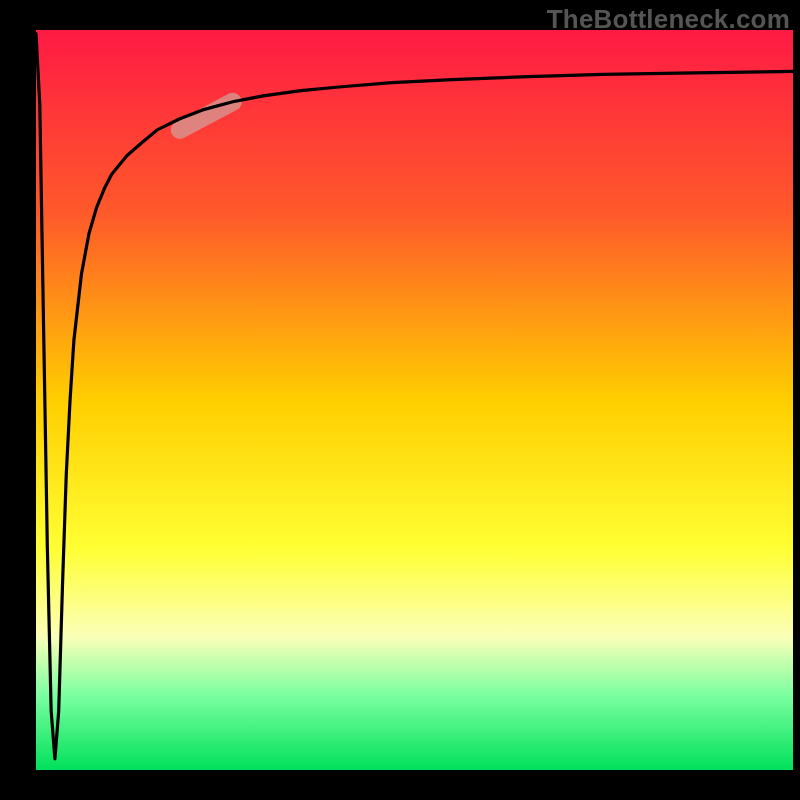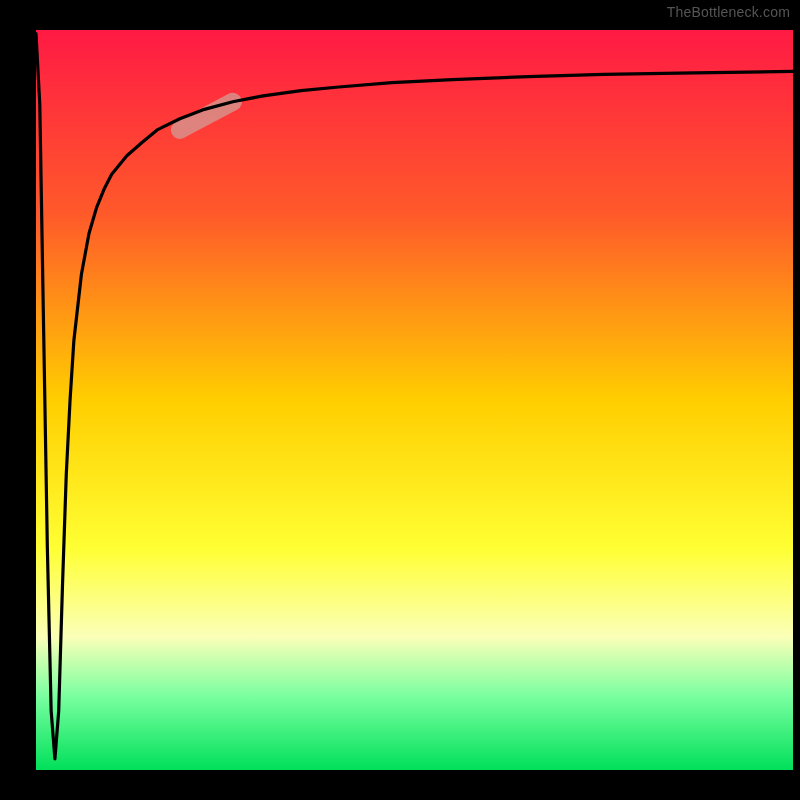--- a/index.html
+++ b/index.html
@@ -14,22 +14,22 @@
   .chart-container {
     position: relative;
     width: 800px;
     height: 800px;
   }
   .watermark {
     position: absolute;
     top: 4px;
     right: 10px;
     color: #555;
-    font-size: 14px;
-    font-weight: 400;
+    font-size: 26px;
+    font-weight: 700;
     letter-spacing: 0.2px;
     user-select: none;
   }
   svg {
     display: block;
   }
 </style>
 </head>
 <body>
 

